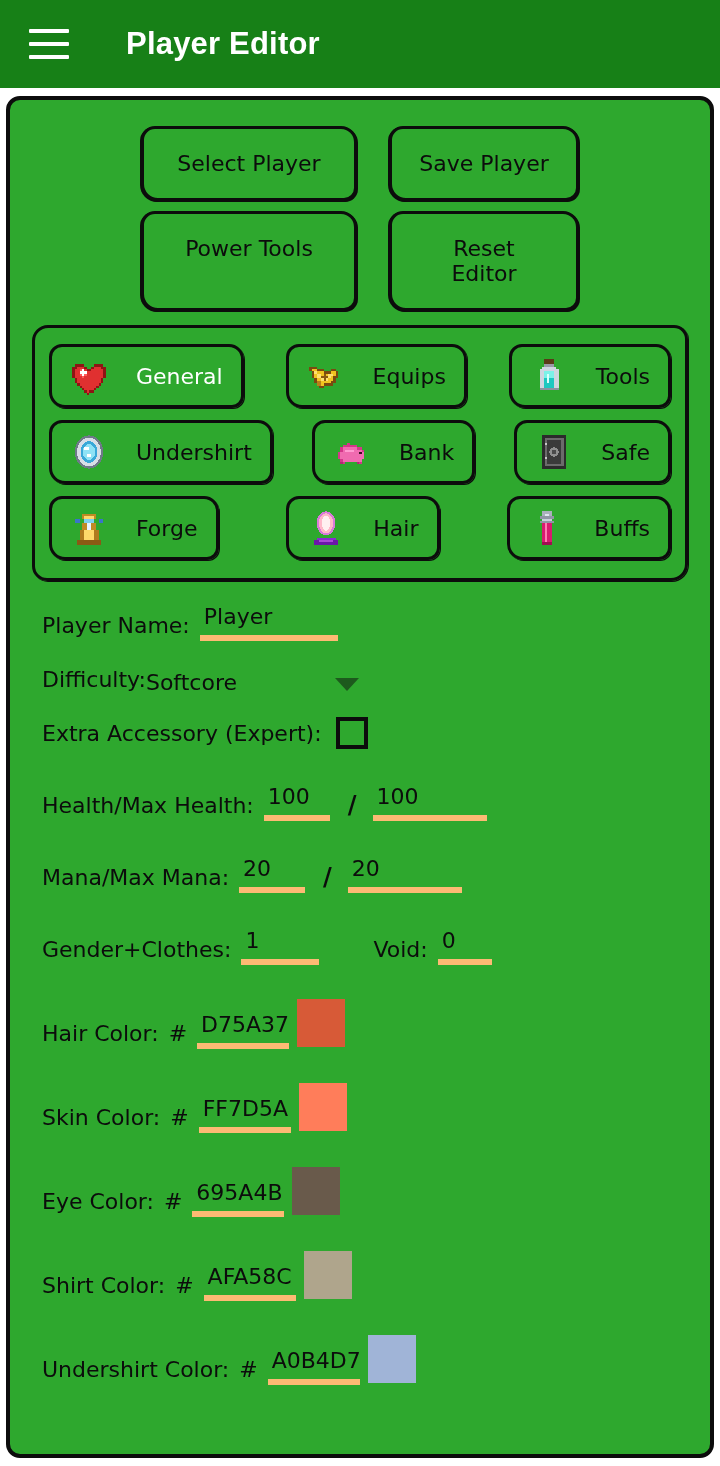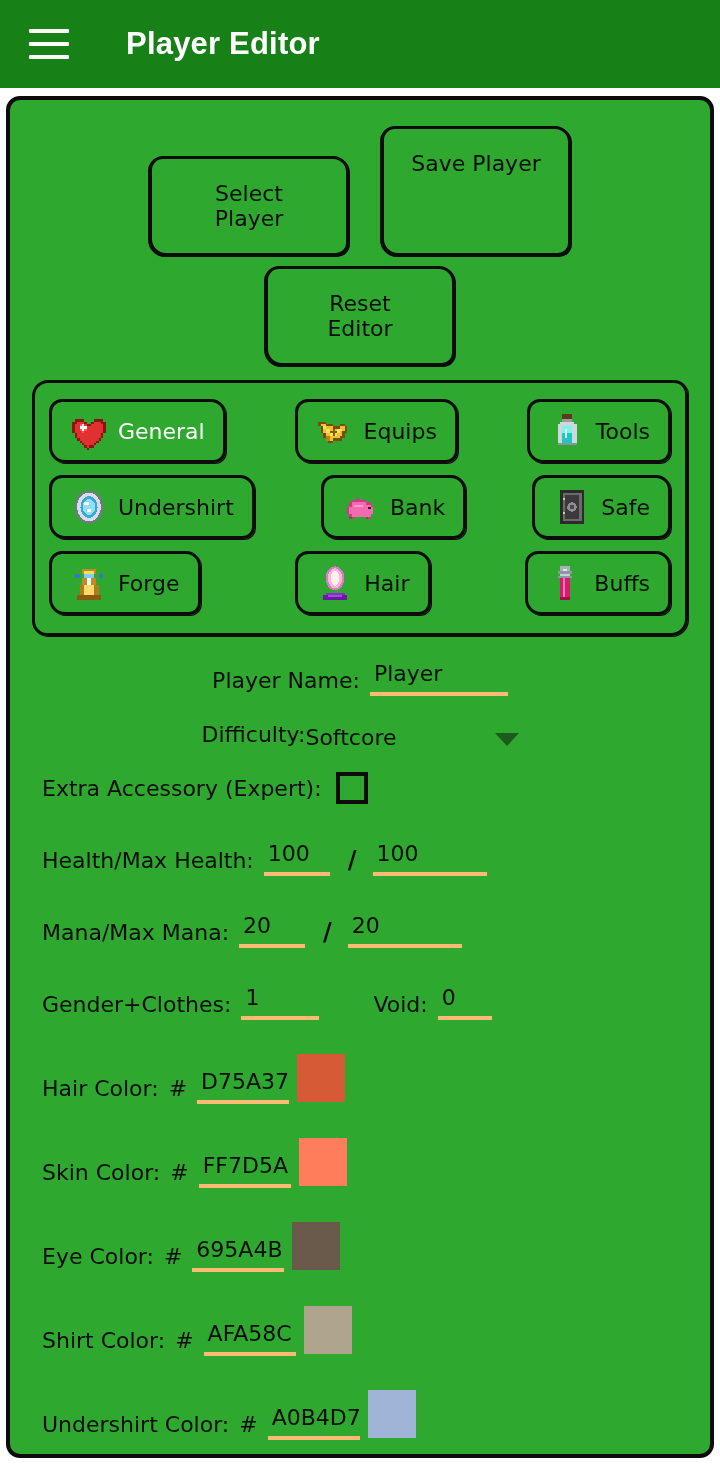--- a/index.html
+++ b/index.html
@@ -84,41 +84,41 @@
     background: #2EA82E;
     border: 3px solid #0c0c0c;
     border-radius: 14px 16px 13px 17px;
     font-family: "DejaVu Sans", sans-serif;
     font-size: 22px;
     color: #0c0c0c;
     text-align: center;
     cursor: pointer;
     box-shadow: 1px 1px 0 #0c0c0c, -1px 1px 0 #0c0c0c;
   }
-  .sketch-btn.w1 { width: 200px; margin-top: 30px; }
+  .sketch-btn.w1 { width: 216px; }
   .sketch-btn.w2 { width: 190px; }
 
   
   .tab-panel {
     margin: 14px 22px 0 22px;
     border: 3px solid #0c0c0c;
     border-radius: 16px 14px 17px 15px;
     padding: 16px 14px 18px 14px;
     box-shadow: 1px 1px 0 #0c0c0c;
   }
   .tab-row {
     display: flex;
     justify-content: space-between;
     margin-bottom: 12px;
   }
   .tab-row:last-child { margin-bottom: 0; }
   .tab {
     display: flex;
     align-items: center;
-    gap: 10px;
+    gap: 28px;
     padding: 10px 18px;
     border: 3px solid #0c0c0c;
     border-radius: 13px 15px 12px 16px;
     cursor: pointer;
     box-shadow: 1px 1px 0 #0c0c0c;
     min-height: 62px;
   }
   .tab-label {
     font-size: 22px;
     color: #0c0c0c;
@@ -152,21 +152,21 @@
     font-family: "DejaVu Sans", sans-serif;
     white-space: nowrap;
     line-height: 30px;
   }
   .fval {
     font-size: 22px;
     color: #0c0c0c;
     font-family: "DejaVu Sans", sans-serif;
     line-height: 28px;
     padding: 0 4px 4px 4px;
-    border-bottom: 4px solid #fdba74;
+    border-bottom: 6px solid #fdba74;
     margin-left: 10px;
     cursor: text;
   }
   .u-name  { width: 138px; }
   .u-num-s { width: 66px; }
   .u-num-m { width: 114px; }
   .u-small { width: 78px; }
   .u-tiny  { width: 54px; }
   .u-hex   { width: 92px; }
   .slash {
@@ -216,21 +216,21 @@
     width: 32px;
     height: 32px;
     border: 4px solid #0c0c0c;
     background: transparent;
     margin-left: 14px;
     margin-bottom: 0;
     cursor: pointer;
     flex: 0 0 32px;
   }
 
-  .gap-sm { margin-bottom: 16px; justify-content: center; }
+  .gap-sm { margin-bottom: 16px; }
   .gap-md { margin-bottom: 34px; }
   .spacer-l { width: 54px; flex: 0 0 54px; }
 </style>
 </head>
 <body>
 
 <div class="screen">
 
   <div class="appbar">
     <div class="hamburger">
@@ -242,20 +242,21 @@
   </div>
 
   <div class="card">
 
     <div class="top-buttons">
       <div class="btn-row">
         <div class="sketch-btn w1">Select Player</div>
         <div class="sketch-btn w2">Save Player</div>
       </div>
       <div class="btn-row">
+        <div class="sketch-btn w1">Power Tools</div>
         <div class="sketch-btn w2">Reset Editor</div>
       </div>
     </div>
 
     <div class="tab-panel">
 
       <div class="tab-row">
 
         <div class="tab selected">
           <span class="icon-box">

